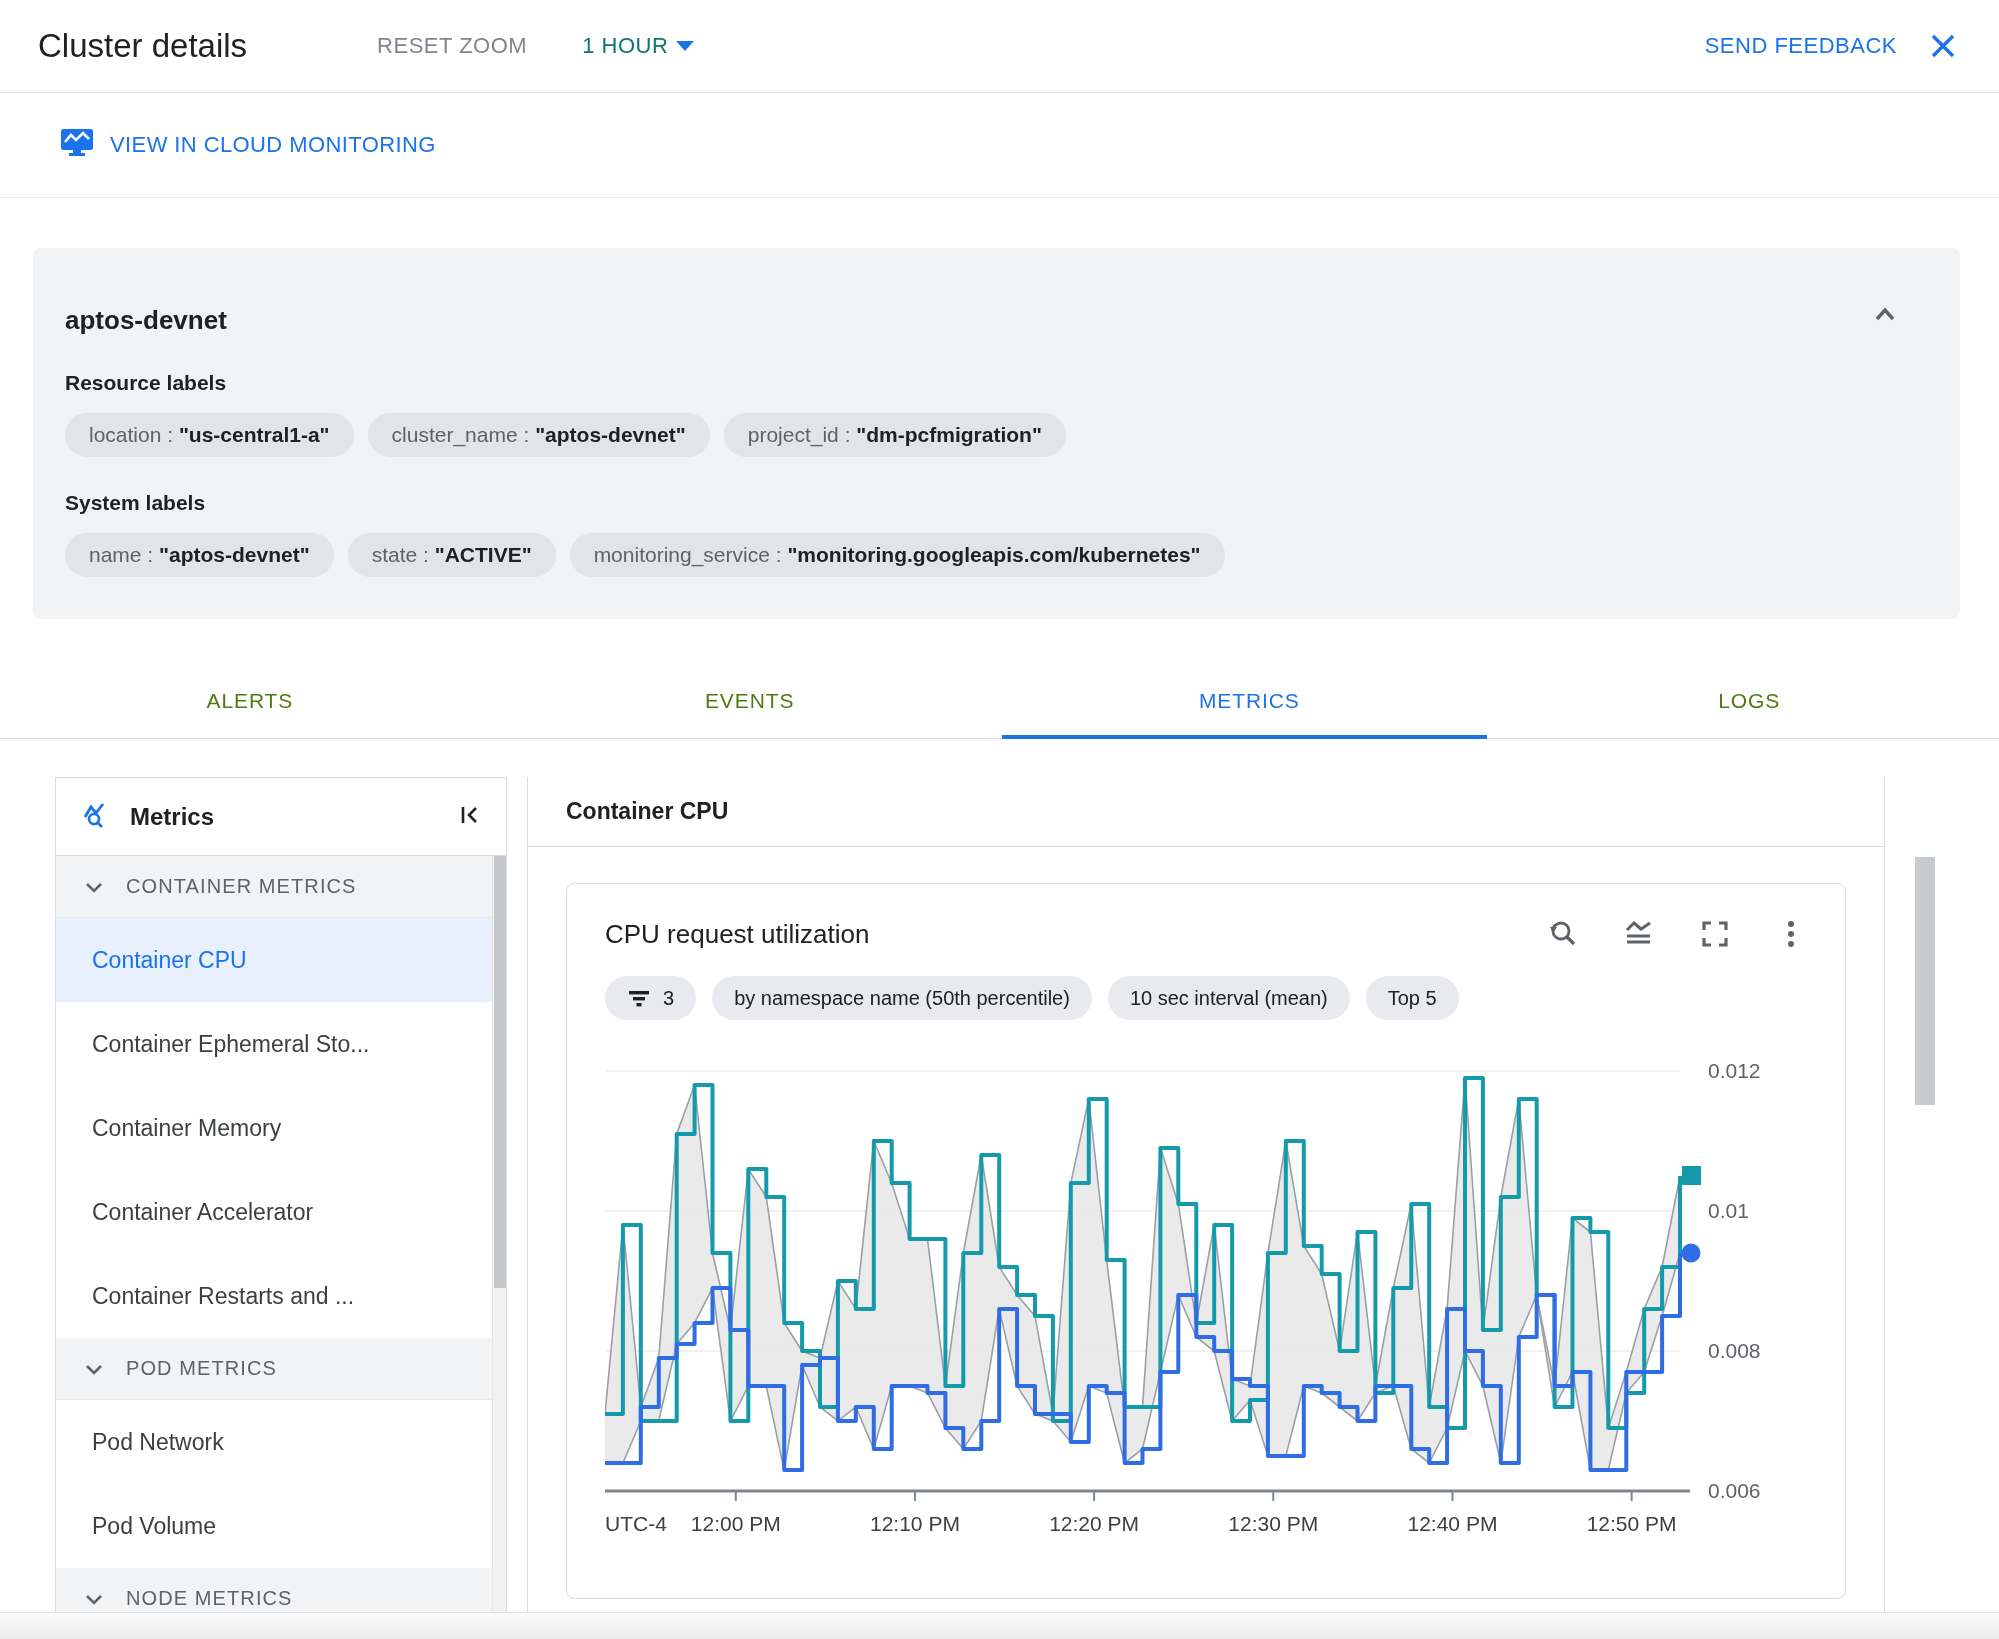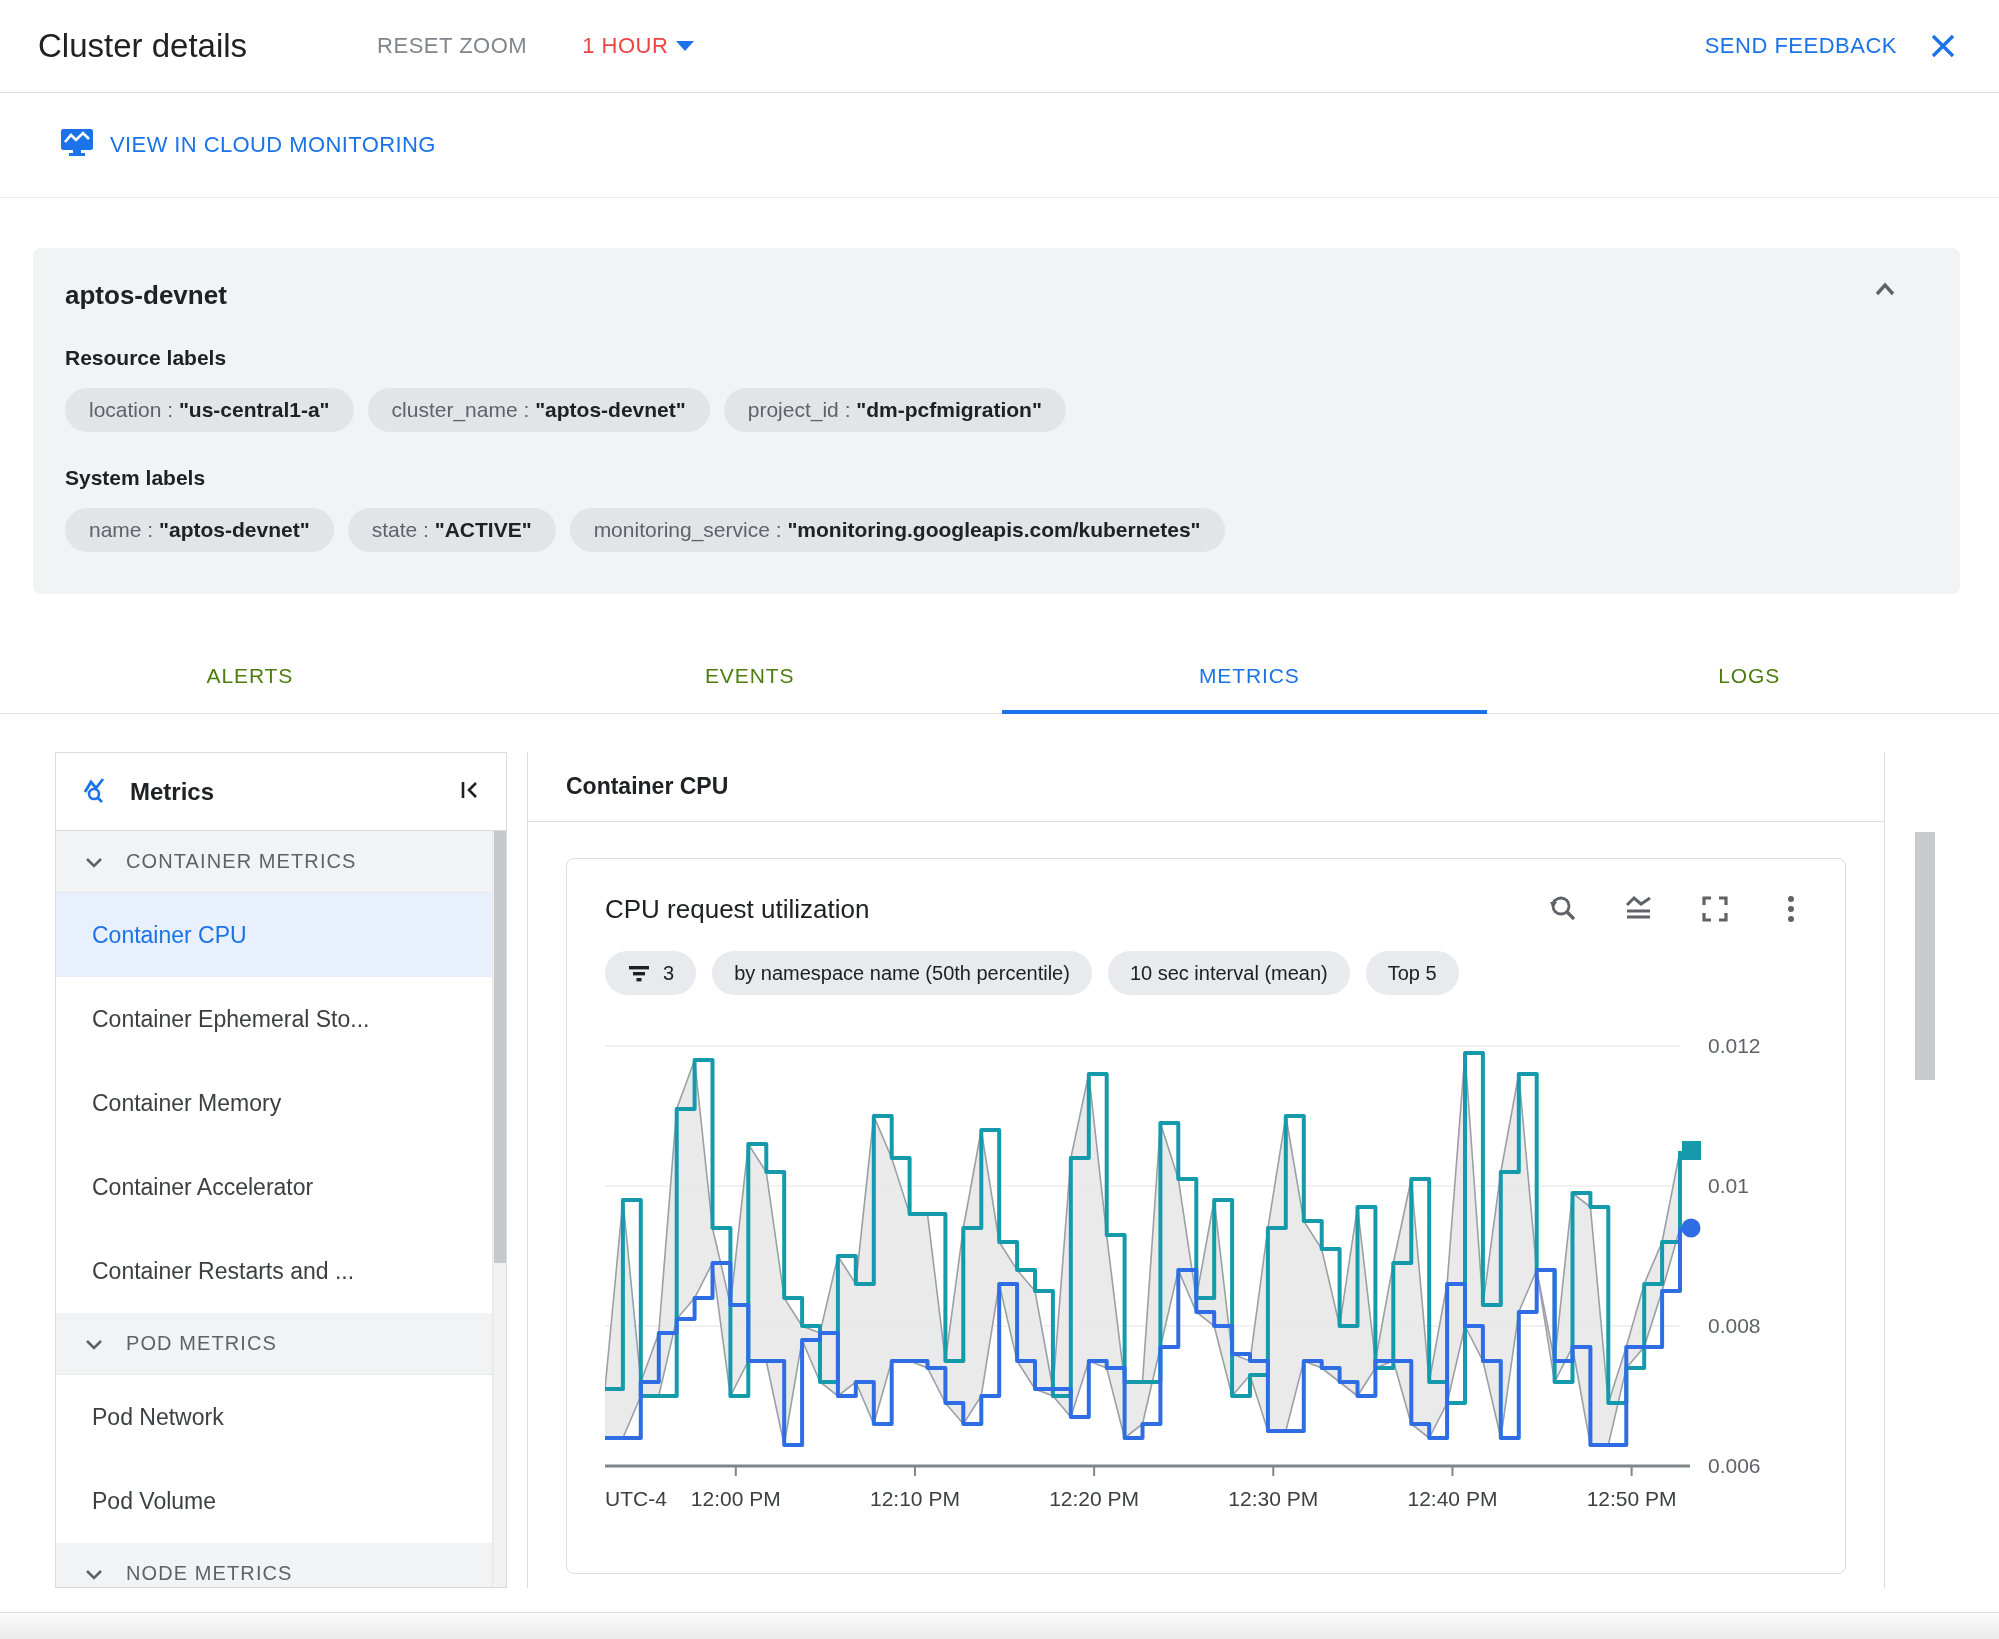--- a/index.html
+++ b/index.html
@@ -5,33 +5,33 @@
   * { margin:0; padding:0; box-sizing:border-box; }
   html,body { background:#fff; }
   body { font-family:"Liberation Sans", sans-serif; color:#202124; }
   .page { position:relative; width:1999px; height:1639px; overflow:hidden; background:#fff; }
 
   
   .topbar { height:93px; display:flex; align-items:center; padding:0 38px; border-bottom:1px solid #e0e0e0; }
   .topbar-title { font-size:33px; color:#212121; }
   .btn-text { font-size:22px; letter-spacing:.5px; font-weight:700; cursor:pointer; background:none; border:none; font-family:inherit; }
   .reset-zoom { color:#80868b; margin-left:130px; font-weight:400; }
-  .time-range { color:#ef4444; margin-left:55px; font-weight:400; display:flex; align-items:center; gap:8px; }
+  .time-range { color:#0f766e; margin-left:55px; font-weight:400; display:flex; align-items:center; gap:8px; }
   .caret-down { width:0; height:0; border-left:9px solid transparent; border-right:9px solid transparent; border-top:10px solid #1a73e8; display:inline-block; }
   .topbar-spacer { flex:1; }
   .send-feedback { color:#1a73e8; font-weight:400; margin-right:28px; }
   .close-btn { width:36px; height:36px; cursor:pointer; }
 
   
   .linkrow { height:105px; display:flex; align-items:center; padding:0 60px; border-bottom:1px solid #ececec; }
   .monitor-link { display:flex; align-items:center; gap:16px; color:#1a73e8; font-size:22px; font-weight:500; letter-spacing:.4px; cursor:pointer; }
 
   
   .summary-card { margin:50px 39px 0 33px; background:#f1f3f4; border-radius:8px; padding:30px 32px 42px 32px; position:relative; }
-  .summary-head { display:flex; align-items:flex-start; }
+  .summary-head { display:flex; align-items:flex-start;margin-top:25px; }
   .summary-name { font-size:26px; font-weight:700; line-height:34px; }
   .summary-collapse { margin-left:auto; margin-right:28px; cursor:pointer; }
   .labels-title { font-size:21px; font-weight:700; margin-top:34px; }
   .chip-row { display:flex; flex-wrap:wrap; gap:14px; margin-top:18px; }
   .label-chip { background:#e2e4e7; border-radius:23px; padding:10px 24px; font-size:21px; white-space:nowrap; }
   .label-chip .k { color:#5f6368; }
   .label-chip .v { color:#202124; font-weight:700; }
 
   
   .tabs { display:flex; margin-top:44px; border-bottom:1px solid #e0e0e0; height:76px; }

